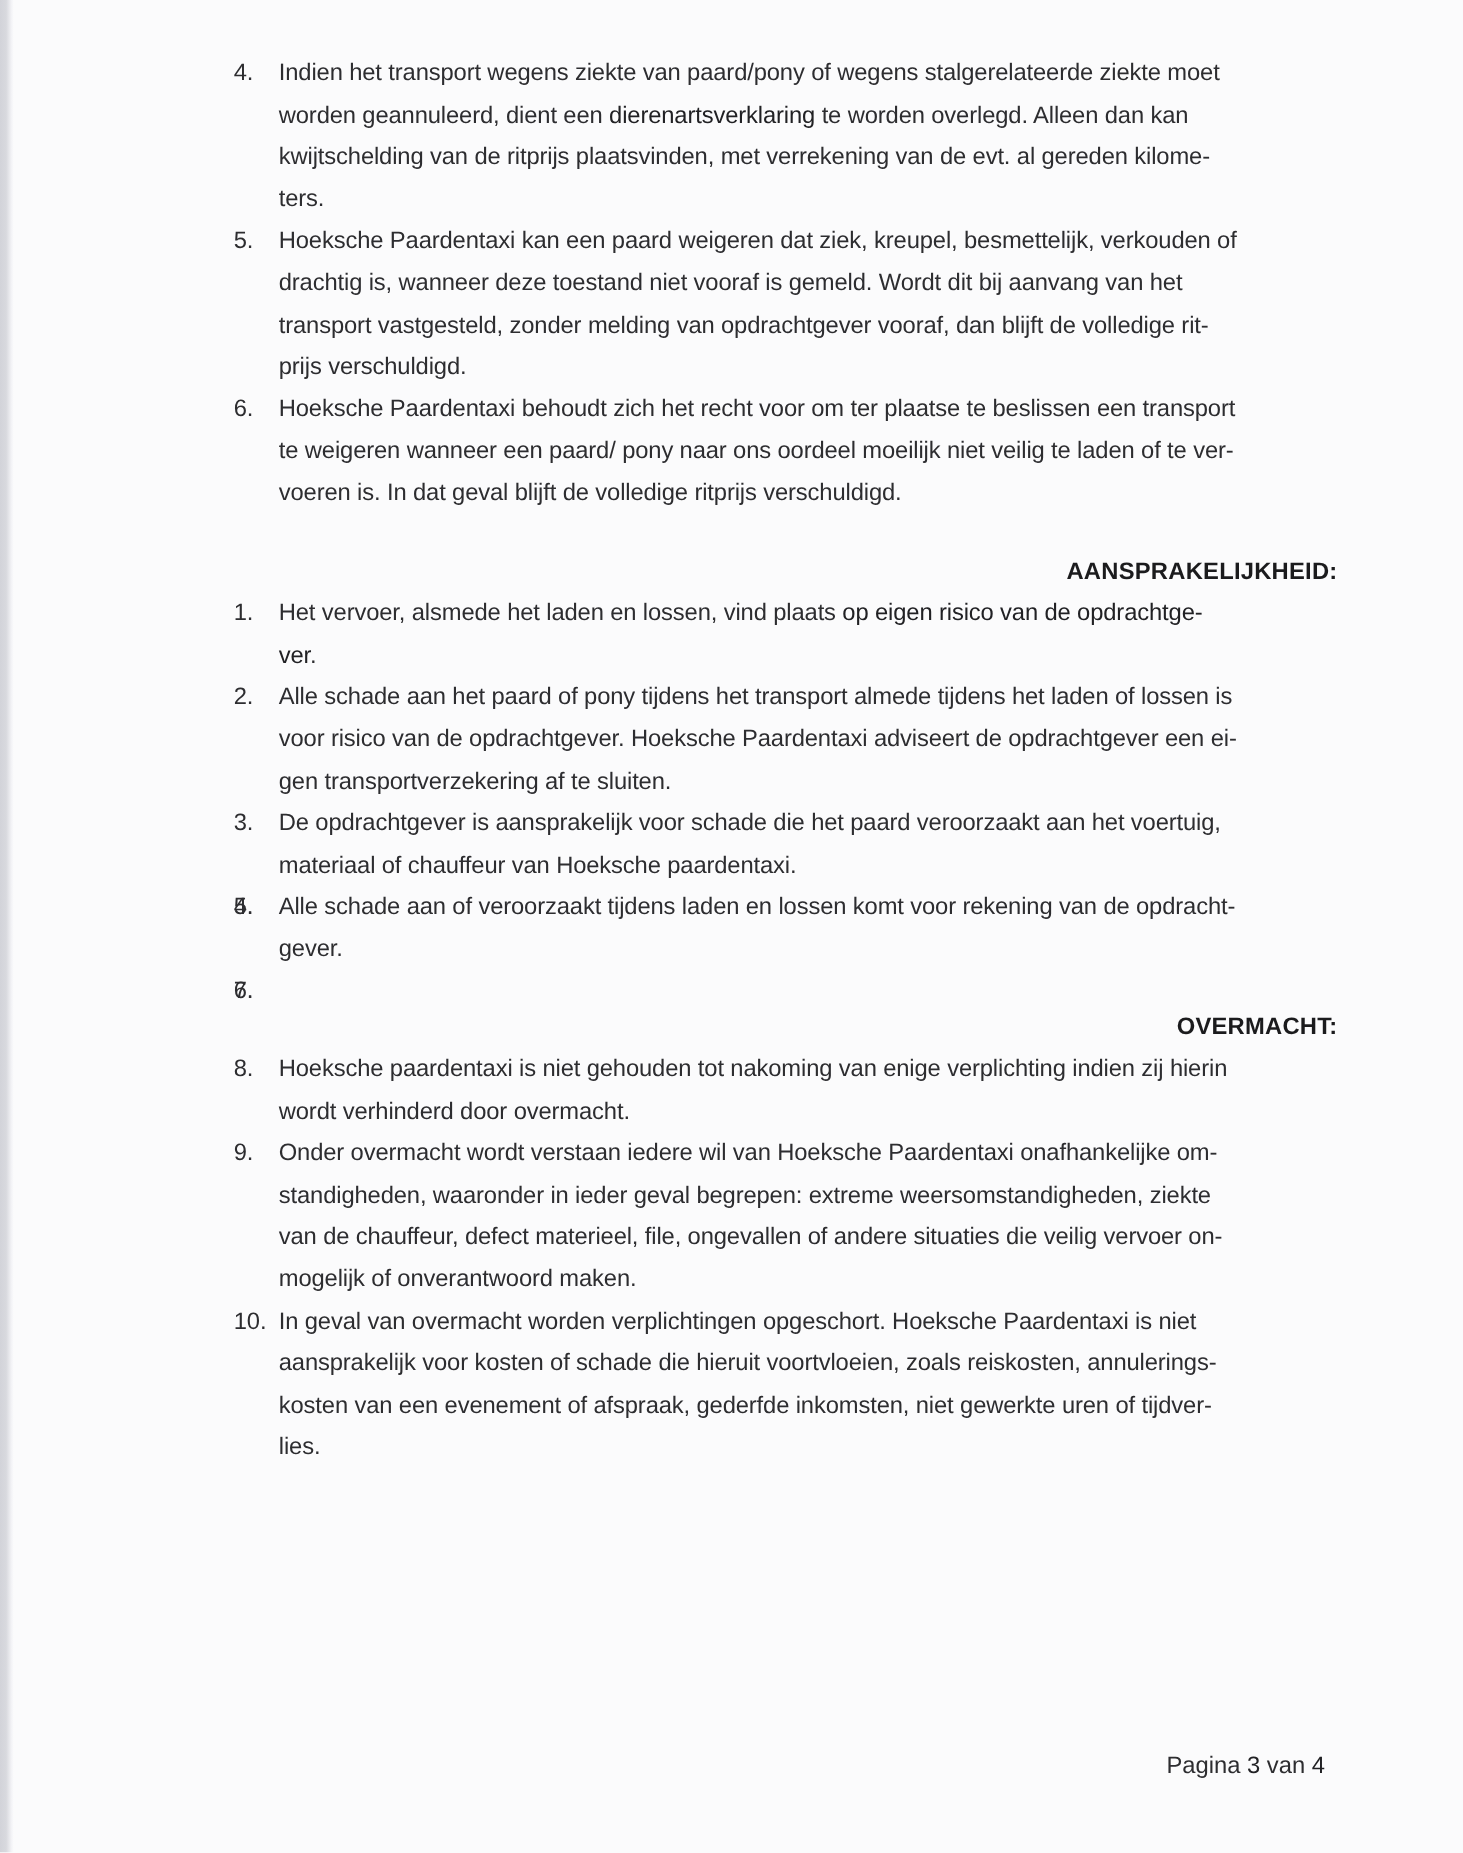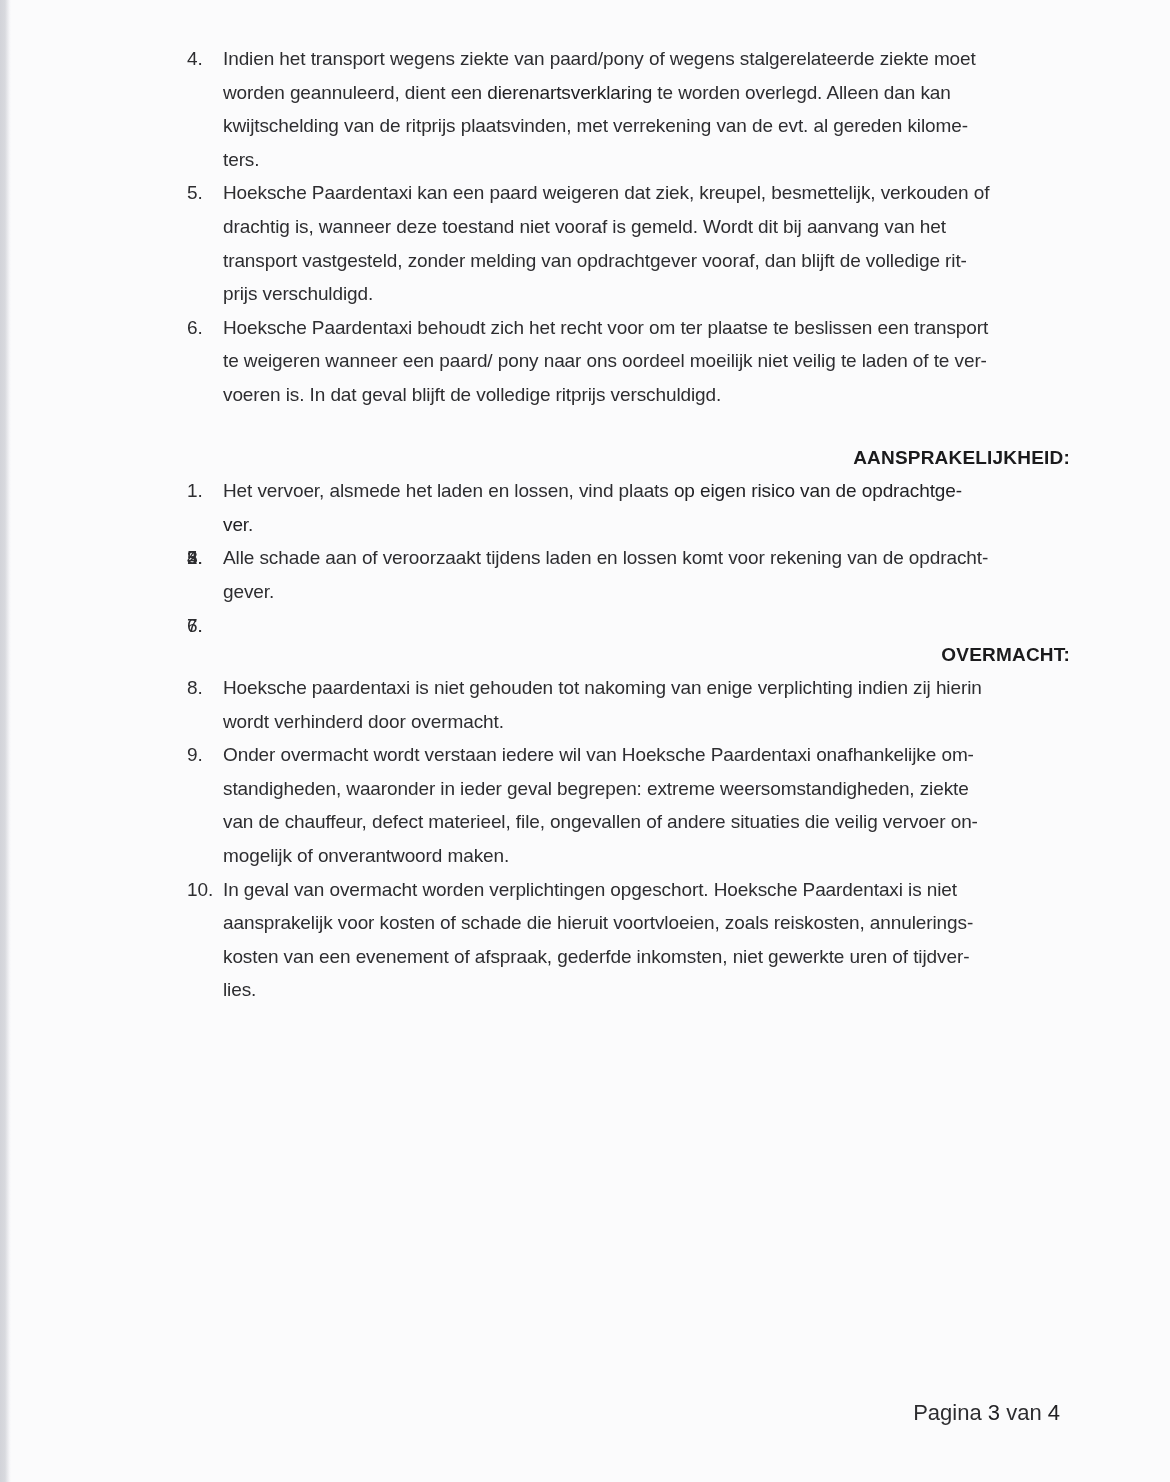--- a/index.html
+++ b/index.html
@@ -54,21 +54,21 @@
     white-space: pre;
   }
   .b {
     font-weight: 400;
     color: #212124;
   }
   .footer {
     position: absolute;
     top: 1399px;
     right: 110px;
-    font-size: 22px;
+    font-size: 19px;
     line-height: 28px;
     color: #2d2d30;
   }
   .footer span { white-space: pre; }
 </style>
 </head>
 <body>
 
 <div class="edge-strip"></div>
 
@@ -80,22 +80,25 @@
     <div class="item"><span class="num">5.</span><span class="txt"><span>Hoeksche Paardentaxi kan een paard weigeren dat ziek, kreupel, besmettelijk, verkouden of
 drachtig is, wanneer deze toestand niet vooraf is gemeld. Wordt dit bij aanvang van het
 transport vastgesteld, zonder melding van opdrachtgever vooraf, dan blijft de volledige rit-
 prijs verschuldigd.</span></span></div>
     <div class="item"><span class="num">6.</span><span class="txt"><span>Hoeksche Paardentaxi behoudt zich het recht voor om ter plaatse te beslissen een transport
 te weigeren wanneer een paard/ pony naar ons oordeel moeilijk niet veilig te laden of te ver-
 voeren is. In dat geval blijft de volledige ritprijs verschuldigd.</span></span></div>
     <div class="heading">AANSPRAKELIJKHEID:</div>
     <div class="item"><span class="num">1.</span><span class="txt"><span>Het vervoer, alsmede het laden en lossen, vind plaats </span><span class="b">op eigen risico van de opdrachtge-
 ver</span><span>.</span></span></div>
-    <div class="item"><span class="num">2.</span></div>
-    <div class="item"><span class="num">3.</span></div>
+    <div class="item"><span class="num">2.</span><span class="txt"><span>Alle schade aan het paard of pony tijdens het transport almede tijdens het laden of lossen is
+voor risico van de opdrachtgever. Hoeksche Paardentaxi adviseert de opdrachtgever een ei-
+gen transportverzekering af te sluiten.</span></span></div>
+    <div class="item"><span class="num">3.</span><span class="txt"><span>De opdrachtgever is aansprakelijk voor schade die het paard veroorzaakt aan het voertuig,
+materiaal of chauffeur van Hoeksche paardentaxi.</span></span></div>
     <div class="item"><span class="num">4.</span></div>
     <div class="item"><span class="num">5.</span><span class="txt"><span>Alle schade aan of veroorzaakt tijdens laden en lossen komt voor rekening van de opdracht-
 gever.</span></span></div>
     <div class="item"><span class="num">6.</span></div>
     <div class="item"><span class="num">7.</span></div>
     <div class="heading">OVERMACHT:</div>
     <div class="item"><span class="num">8.</span><span class="txt"><span>Hoeksche paardentaxi is niet gehouden tot nakoming van enige verplichting indien zij hierin
 wordt verhinderd door overmacht.</span></span></div>
     <div class="item"><span class="num">9.</span><span class="txt"><span>Onder overmacht wordt verstaan iedere wil van Hoeksche Paardentaxi onafhankelijke om-
 standigheden, waaronder in ieder geval begrepen: extreme weersomstandigheden, ziekte

